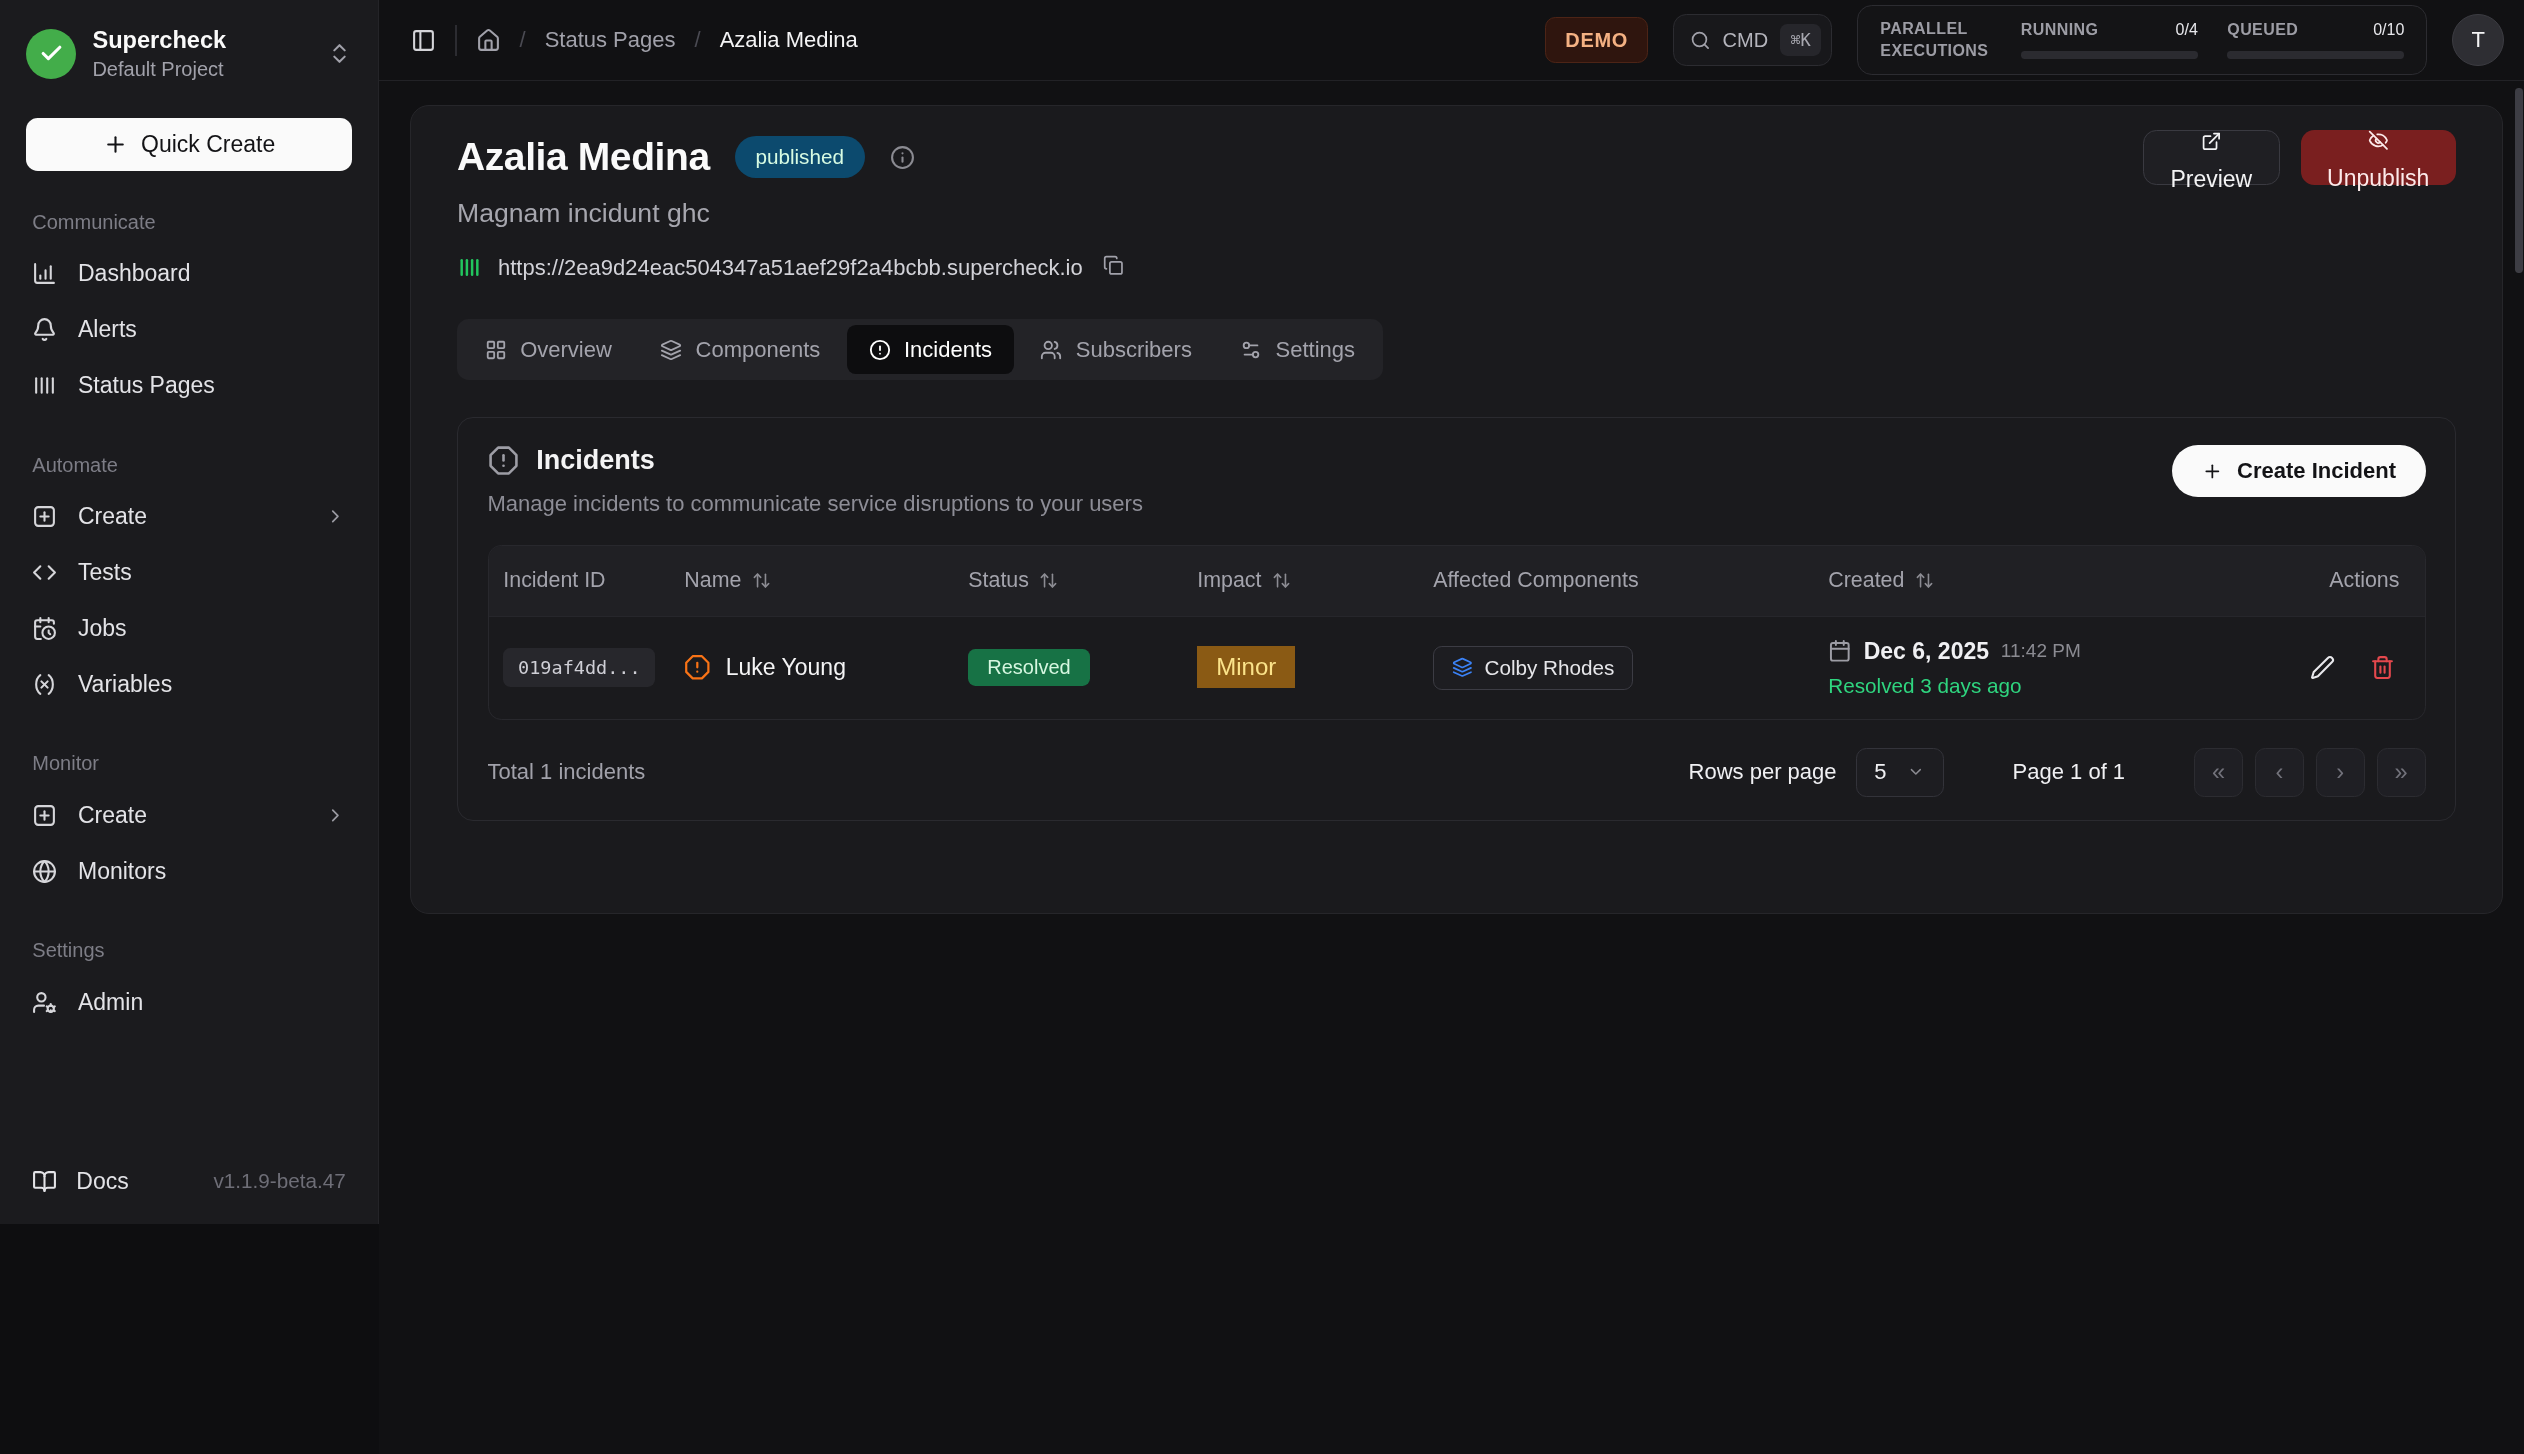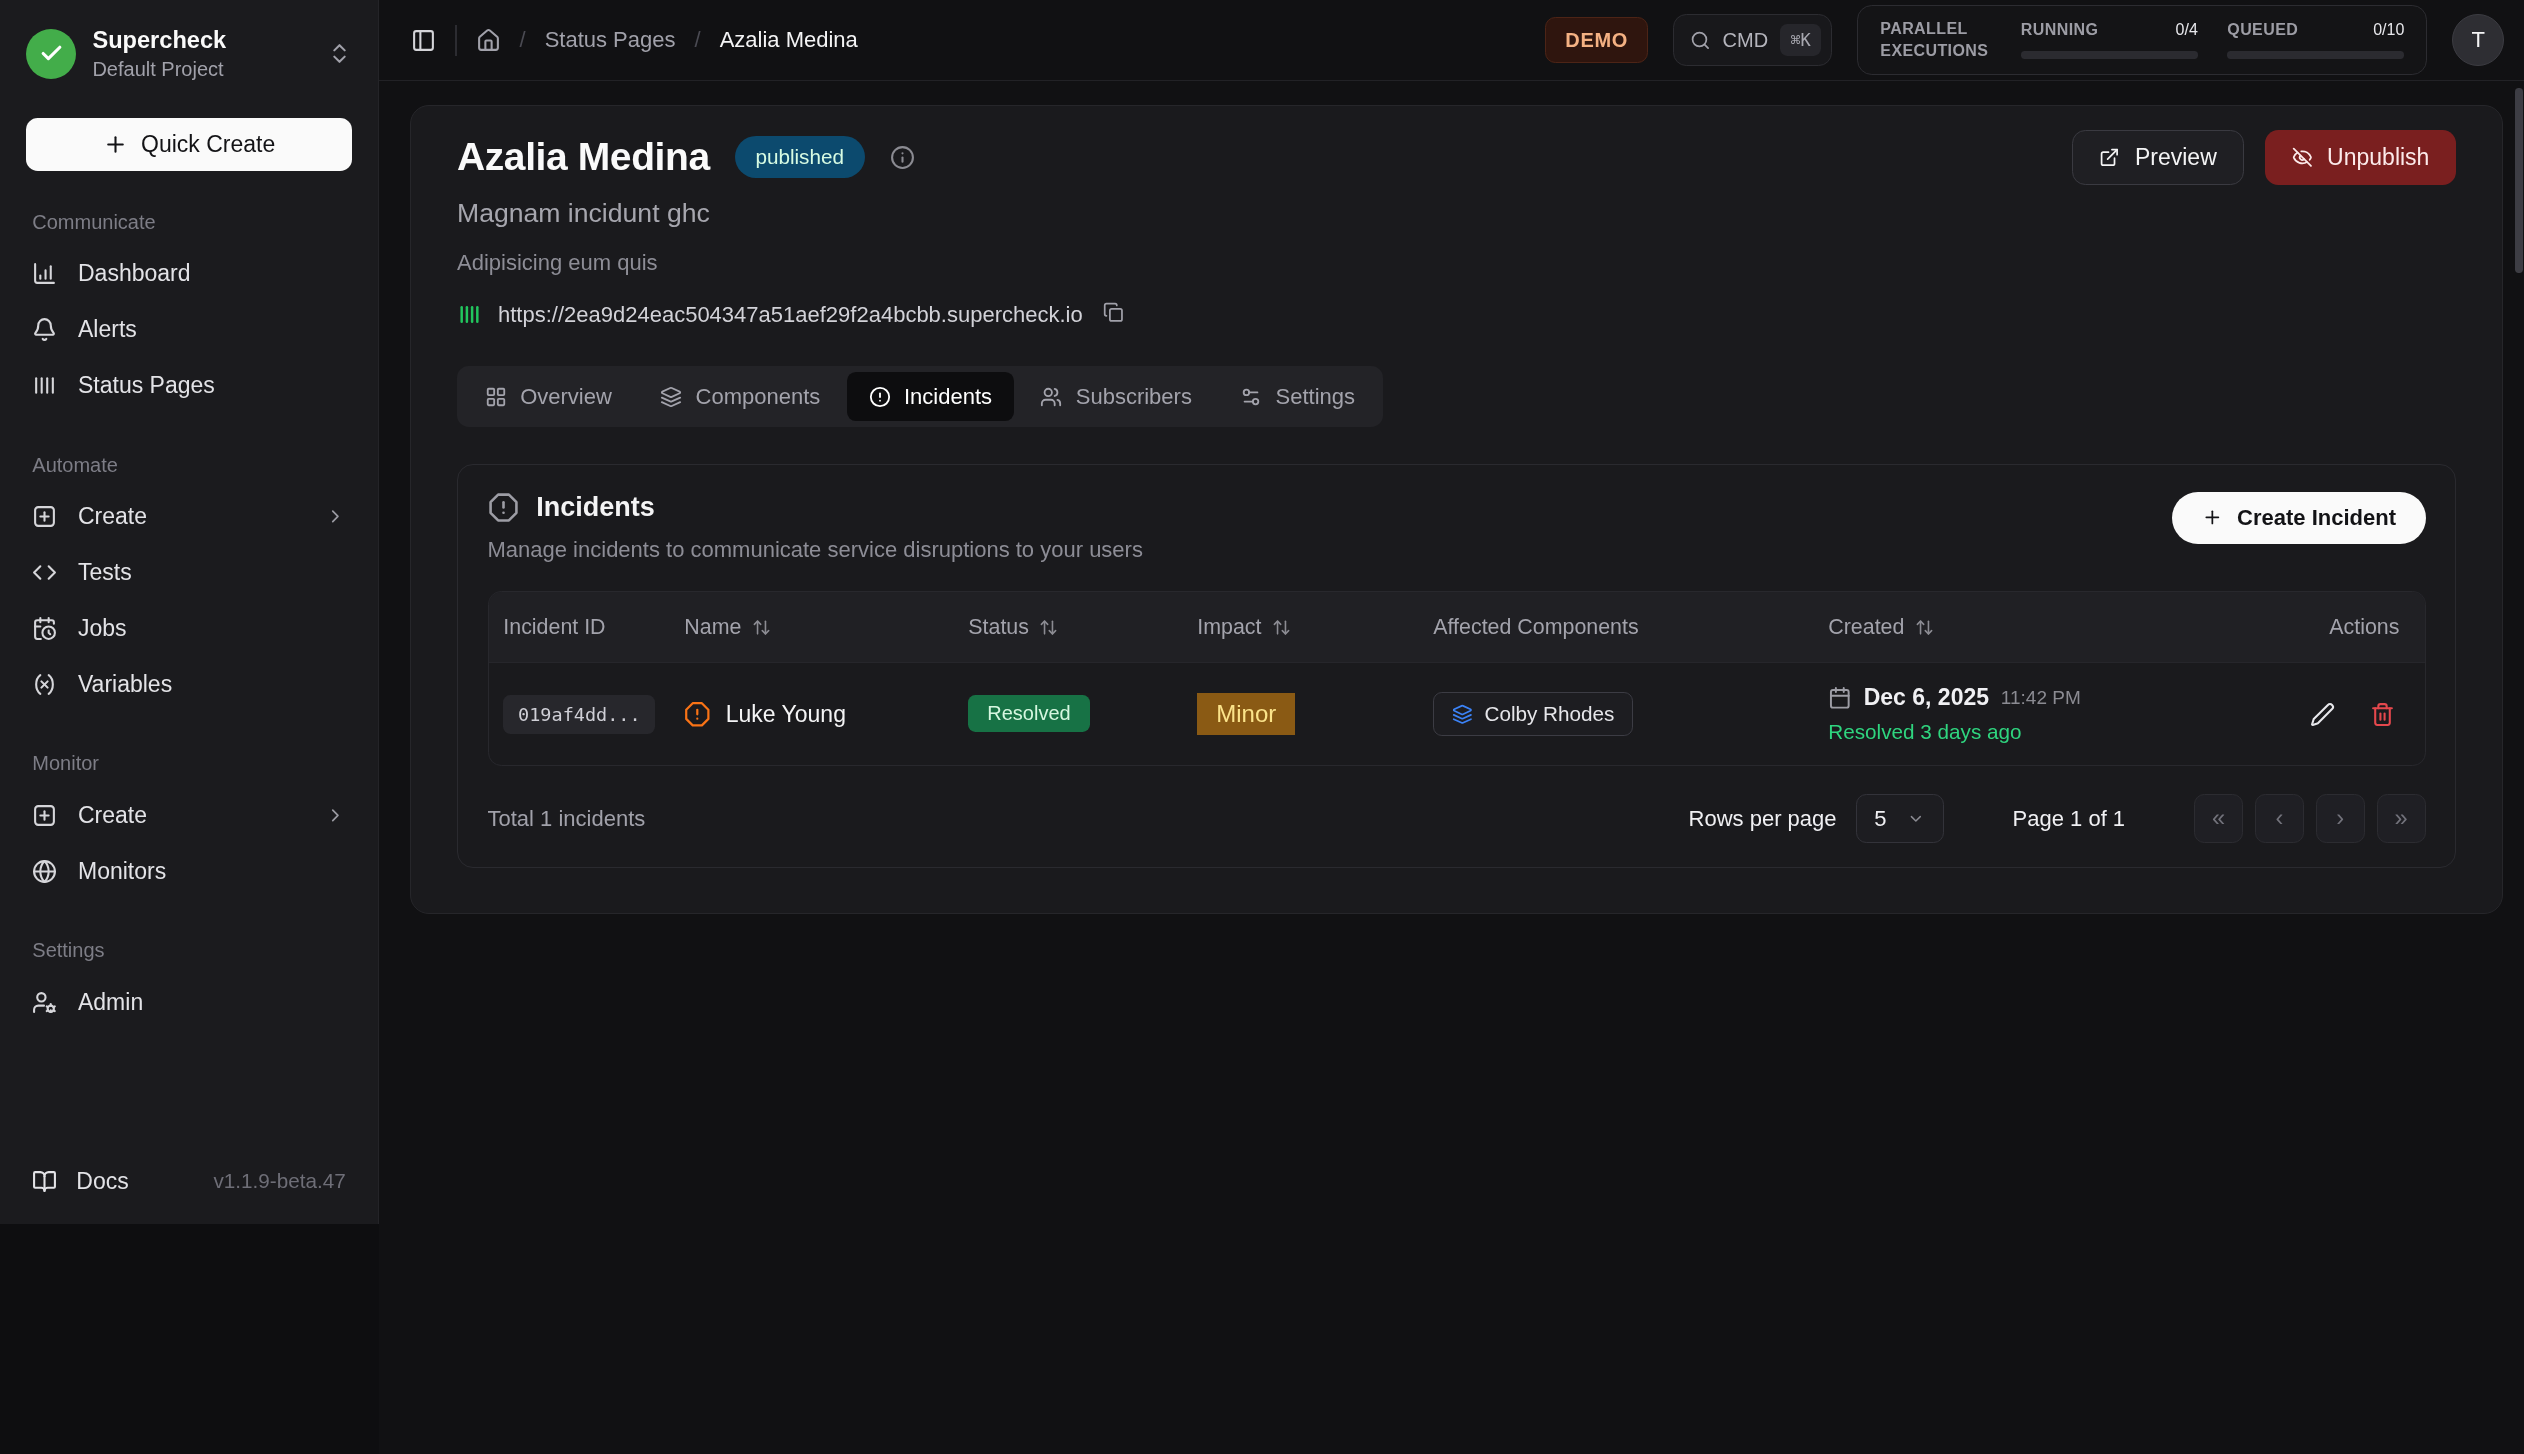--- a/index.html
+++ b/index.html
@@ -51,21 +51,21 @@
   
   .main { position:absolute; left:379px; top:81px; right:0; bottom:0; background:#111113; }
   .scroll-thumb { position:absolute; right:2.2px; top:7.4px; width:7.4px; height:185px; border-radius:3.7px; background:#3d3d44; }
   .content-card { position:absolute; left:31px; top:24px; width:2093px; height:809px; background:#1a1a1d; border:0.7px solid #26262a; border-radius:19px; padding:23.6px 46px; }
 
   .title-row { display:flex; align-items:center; gap:25px; }
   .page-title { font-size:39px; font-weight:700; color:#fafafa; letter-spacing:-0.4px; }
   .pub-badge { background:#0c4a6e; color:#d7fbe3; font-size:20.7px; padding:8.9px 20.7px; border-radius:738px; }
   .info-icon { color:#8b8b92; cursor:pointer; }
   .title-actions { margin-left:auto; display:flex; gap:20.7px; }
-  .btn { display:flex; align-items:center; gap:14.8px; border-radius:13.3px; padding:0 26.6px; height:55px; font-size:23px; font-weight:500; cursor:pointer; }
+  .btn { display:flex; align-items:center; gap:14.8px; border-radius:13.3px; padding:0 26.6px; height:55px; font-size:23px; font-weight:500; cursor:pointer;flex-direction:column; }
   .btn-preview { background:#1f1f23; border:0.7px solid #3a3a41; color:#f4f4f5; }
   .btn-unpublish { background:#7a1f1f; color:#fceaea; }
 
   .page-subtitle { margin-top:13.3px; font-size:26.6px; color:#a6a6ae; }
   .page-desc { margin-top:20.7px; font-size:22px; color:#8d8d96; }
   .url-row { margin-top:26.6px; display:flex; align-items:flex-start; gap:16px; }
   .signal-icon { color:#22c55e; }
   .url-text { font-size:22px; color:#d2d2d8; }
   .copy-btn { color:#a1a1aa; cursor:pointer; margin-left:4.4px; }
 
@@ -375,21 +375,20 @@
                 <path d="M17.479 17.499a10.75 10.75 0 0 1-15.417-5.151 1 1 0 0 1 0-.696 10.75 10.75 0 0 1 4.446-5.143"></path>
                 <path d="m2 2 20 20"></path>
               </svg>
             </span>
           <span>Unpublish</span>
         </span>
       </span>
     </div>
 
     <div class="page-subtitle">Magnam incidunt ghc</div>
-    <div class="page-desc">Adipisicing eum quis</div>
 
     <div class="url-row">
       <span class="signal-icon">
           <svg class="ic" viewBox="0 0 24 24" fill="none" stroke="currentColor" stroke-width="2.4" stroke-linecap="round">
             <path d="M4.5 5v14"></path>
             <path d="M9.5 5v14"></path>
             <path d="M14.5 5v14"></path>
             <path d="M19.5 5v14"></path>
           </svg>
         </span>

